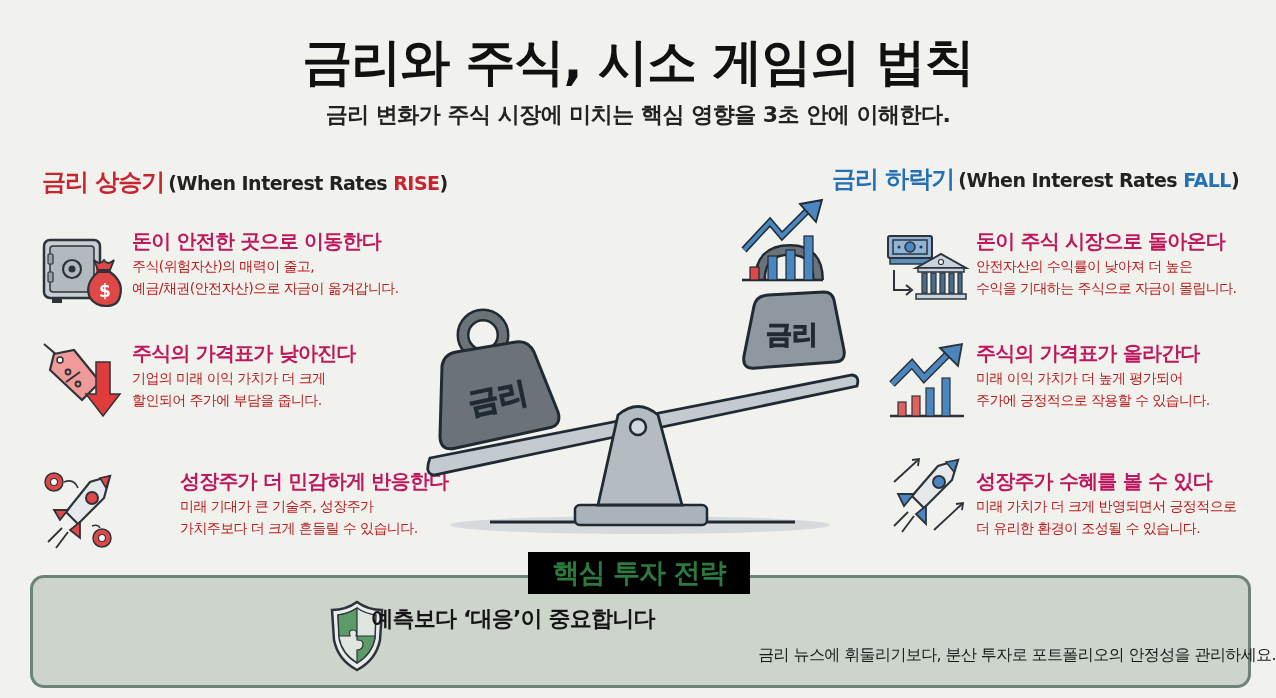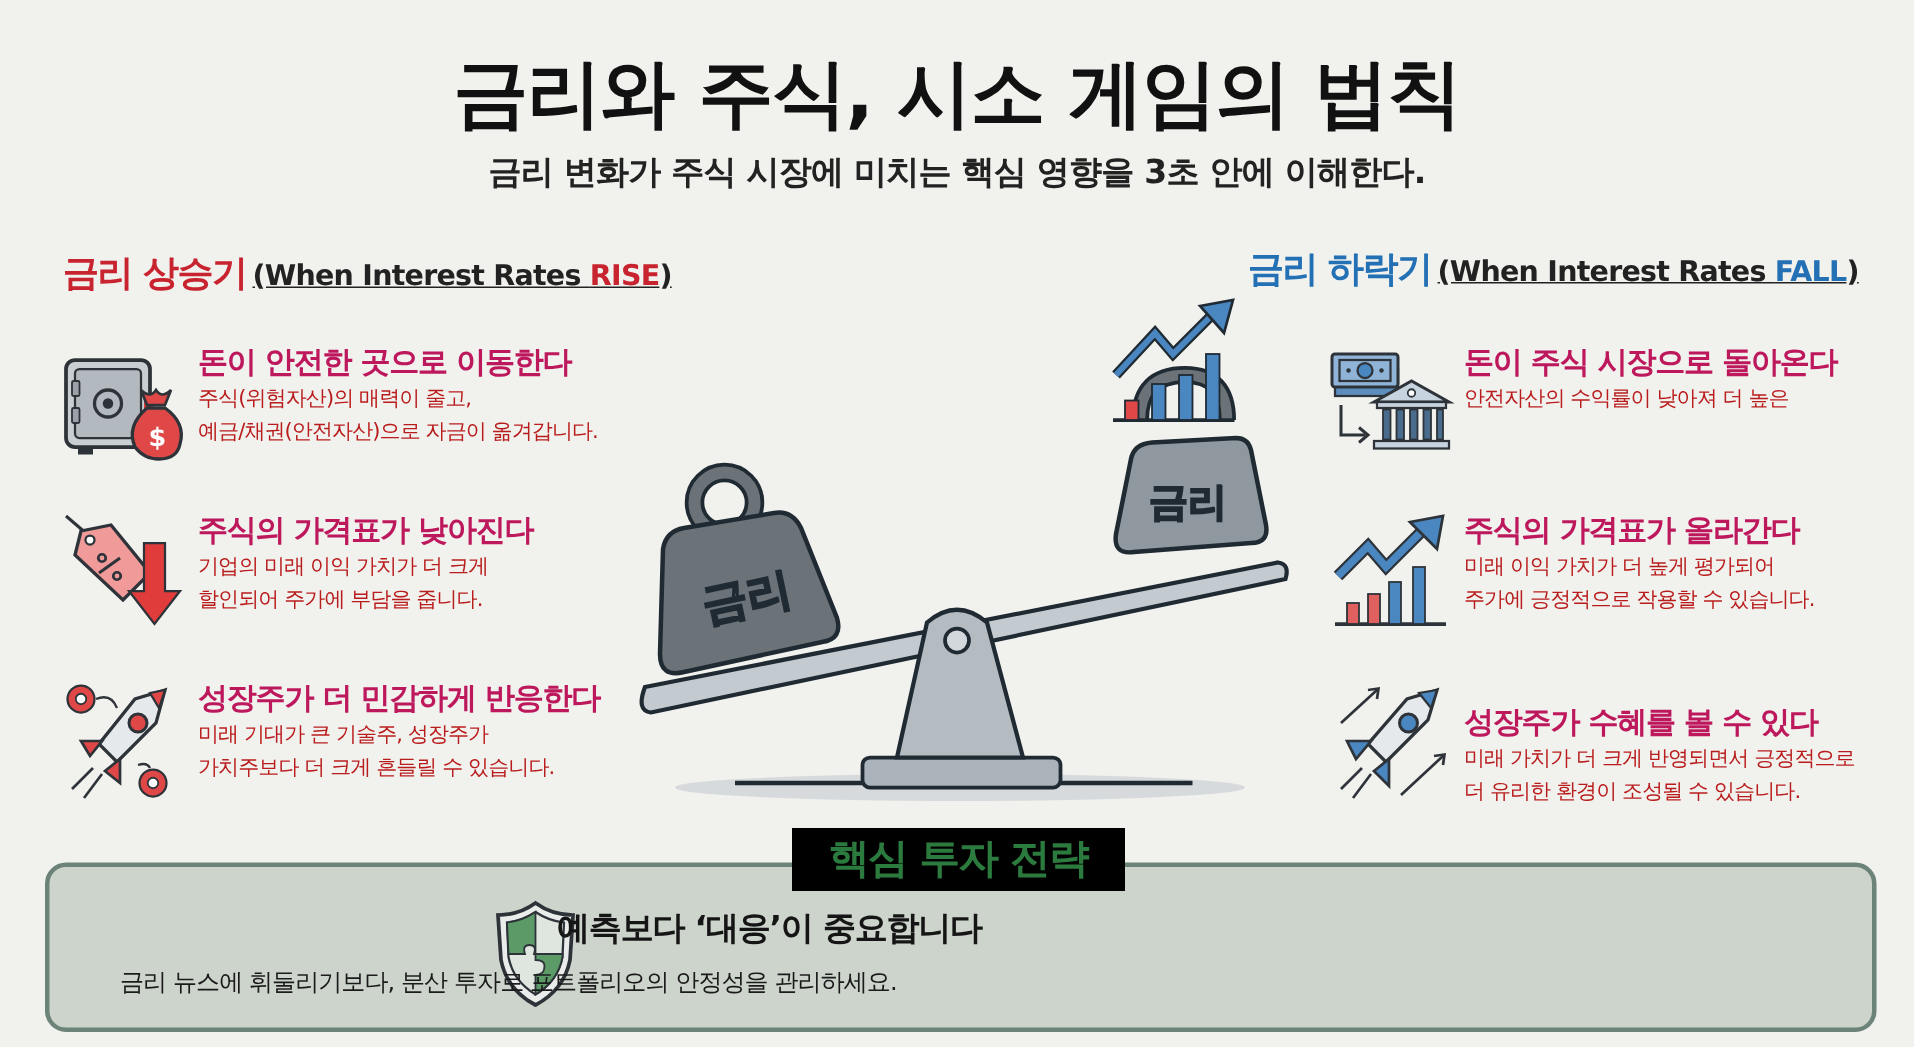--- a/index.html
+++ b/index.html
@@ -15,21 +15,21 @@
       left: 0; width: 1276px; top: 30px; text-align: center;
       font-size: 50px; font-weight: bold; letter-spacing: -1px; color: #111;
       line-height: 64px;
     }
     .subtitle {
       left: 0; width: 1276px; top: 100px; text-align: center;
       font-size: 22px; font-weight: bold; color: #222; letter-spacing: -0.5px;
     }
     .sec-head { font-weight: bold; white-space: nowrap; }
     .sec-head .ko { font-size: 24px; letter-spacing: -1px; }
-    .sec-head .en { font-size: 19px; color: #222; margin-left: 4px; letter-spacing: -0.5px; text-decoration: underline; }
+    .sec-head .en { font-size: 19px; color: #222; margin-left: 4px; letter-spacing: -0.5px; }
     .sec-head.rise .ko, .sec-head.rise .hl { color: #c8242f; }
     .sec-head.fall .ko, .sec-head.fall .hl { color: #2470b5; }
 
     .item { position: absolute; display: flex; align-items: flex-start; }
     .item .icon { width: 86px; height: 86px; flex: 0 0 86px; }
     .item .txt { margin-left: 6px; }
     .item .t { font-size: 20px; font-weight: bold; color: #be185d; letter-spacing: -0.8px; line-height: 26px; white-space: nowrap; }
     .item .d { font-size: 14px; color: #b91c1c; letter-spacing: -0.6px; line-height: 20px; white-space: nowrap; margin-top: 2px; }
 
     .seesaw { left: 420px; top: 190px; width: 450px; height: 360px; }
@@ -41,21 +41,21 @@
     .strategy-title {
       left: 528px; top: 552px; width: 222px; height: 42px;
       background: #000000; text-align: center;
       font-size: 27px; font-weight: bold; color: #2b7a3e; letter-spacing: -1px; line-height: 42px;
     }
     .strategy-head {
       left: 0; width: 1016px; top: 604px; text-align: center;
       font-size: 22px; font-weight: bold; color: #151515; letter-spacing: -0.8px; padding-left: 10px;
     }
     .strategy-desc {
-      left: 0; width: 1276px; top: 645px; text-align: left;
+      left: 0; width: 1276px; top: 645px; text-align: right;
       font-size: 16px; color: #1a1a1a; letter-spacing: -0.6px; padding-left: 80px;
     }
     .shield { left: 330px; top: 600px; width: 54px; height: 72px; }
   </style>
 </head>
 <body>
 
 <div class="abs title">금리와 주식, 시소 게임의 법칙</div>
 <div class="abs subtitle">금리 변화가 주식 시장에 미치는 핵심 영향을 3초 안에 이해한다.</div>
 
@@ -98,21 +98,21 @@
     <line x1="26" y1="42" x2="40" y2="32" stroke="#2d3338" stroke-width="2"></line>
     <path d="M56 22 L70 22 L70 54 L80 54 L63 76 L46 54 L56 54 Z" fill="#e03c3c" stroke="#2d3338" stroke-width="1.5"></path>
   </svg>
   <div class="txt">
     <div class="t">주식의 가격표가 낮아진다</div>
     <div class="d">기업의 미래 이익 가치가 더 크게</div>
     <div class="d">할인되어 주가에 부담을 줍니다.</div>
   </div>
 </div>
 
-<div class="item" style="left:40px; top:452px;">
+<div class="item" style="left:40px; top:468px;gap:48px;">
   <svg class="icon" viewBox="0 0 86 86">
     <g fill="#e04848" stroke="#2d3338" stroke-width="1.5">
       <circle cx="14" cy="14" r="9"></circle>
       <circle cx="62" cy="70" r="9"></circle>
     </g>
     <circle cx="14" cy="14" r="3.5" fill="#fff" stroke="#2d3338" stroke-width="1.2"></circle>
     <circle cx="62" cy="70" r="3.5" fill="#fff" stroke="#2d3338" stroke-width="1.2"></circle>
     <path d="M24 14 Q34 10 38 20" fill="none" stroke="#2d3338" stroke-width="1.5"></path>
     <path d="M52 58 Q58 56 60 60" fill="none" stroke="#2d3338" stroke-width="1.5"></path>
     <path d="M70 8 L50 14 L26 44 L38 56 L64 30 Z" fill="#e6e9ec" stroke="#2d3338" stroke-width="2.2"></path>
@@ -178,20 +178,21 @@
       <rect x="47" y="45" width="5" height="20"></rect>
       <rect x="56" y="45" width="5" height="20"></rect>
       <rect x="65" y="45" width="5" height="20"></rect>
       <rect x="74" y="45" width="4" height="20"></rect>
     </g>
     <rect x="32" y="66" width="50" height="5" fill="#c7d4df" stroke="#2d3338" stroke-width="1.5"></rect>
   </svg>
   <div class="txt">
     <div class="t">돈이 주식 시장으로 돌아온다</div>
     <div class="d">안전자산의 수익률이 낮아져 더 높은</div>
+    <div class="d">수익을 기대하는 주식으로 자금이 몰립니다.</div>
   </div>
 </div>
 
 <div class="item" style="left:884px; top:340px;">
   <svg class="icon" viewBox="0 0 86 86">
     <line x1="6" y1="76" x2="80" y2="76" stroke="#2d3338" stroke-width="2.5"></line>
     <rect x="14" y="62" width="8" height="14" fill="#e06060" stroke="#2d3338" stroke-width="1.2"></rect>
     <rect x="28" y="56" width="8" height="20" fill="#e06060" stroke="#2d3338" stroke-width="1.2"></rect>
     <rect x="42" y="48" width="8" height="28" fill="#4a86c0" stroke="#2d3338" stroke-width="1.2"></rect>
     <rect x="58" y="38" width="8" height="38" fill="#4a86c0" stroke="#2d3338" stroke-width="1.2"></rect>

